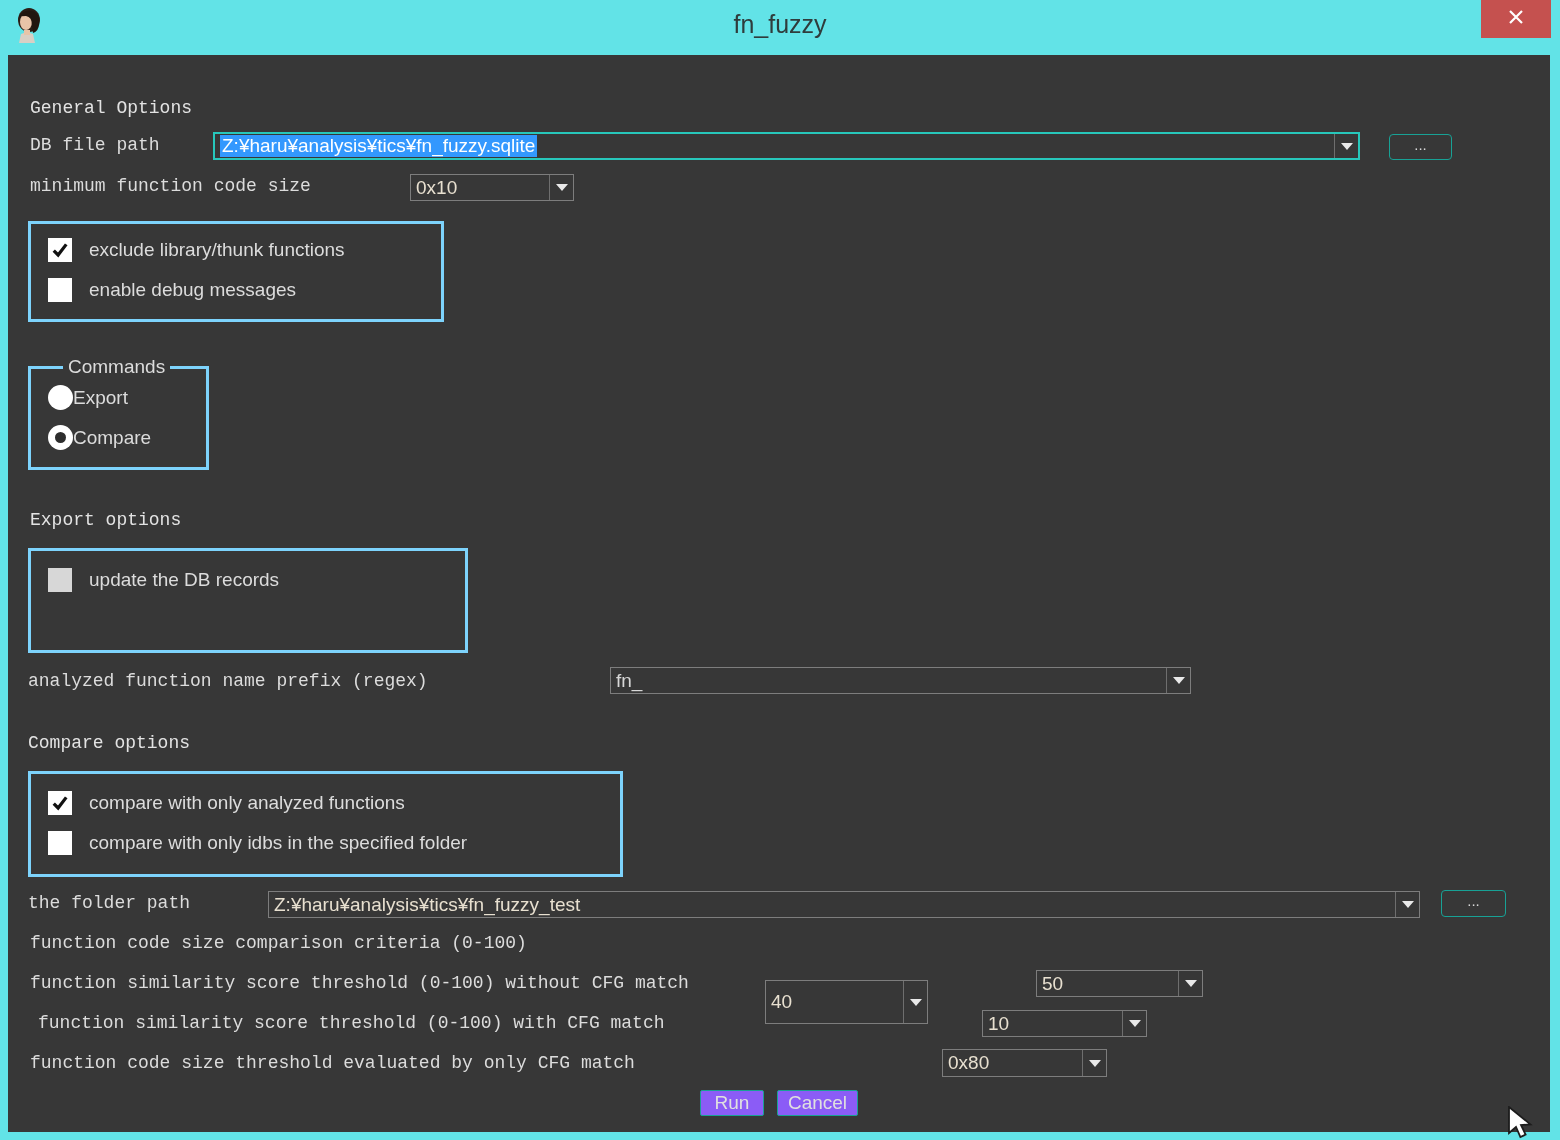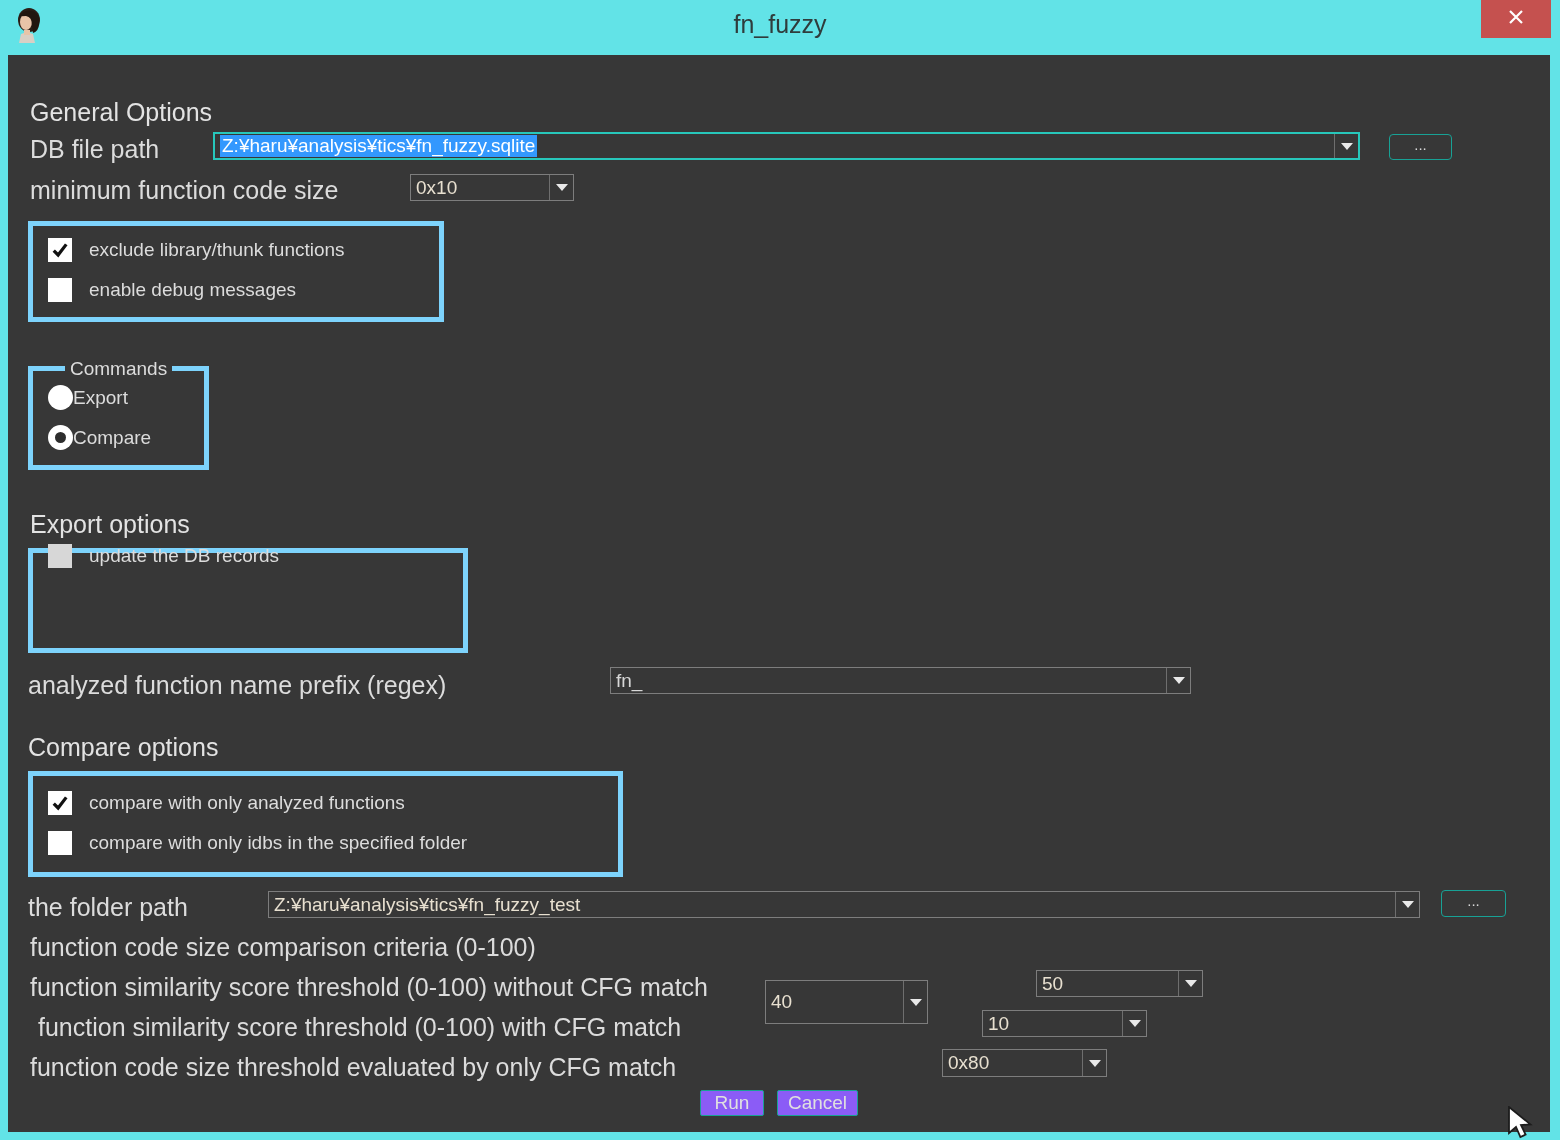--- a/index.html
+++ b/index.html
@@ -8,40 +8,40 @@
   .window{position:relative;width:1560px;height:1140px;background:#62e3e7;overflow:hidden;}
   .titlebar{position:absolute;left:0;top:0;width:100%;height:55px;}
   .app-icon{position:absolute;left:13px;top:7px;width:30px;height:38px;}
   .window-title{position:absolute;left:0;top:10px;width:100%;text-align:center;
     font-size:25px;color:#2f3c3c;}
   .close-btn{position:absolute;left:1481px;top:0;width:70px;height:38px;background:#c5514f;
     display:flex;align-items:center;justify-content:center;cursor:default;}
 
   .body{position:absolute;left:8px;top:55px;width:1542px;height:1077px;background:#373737;}
 
-  .lbl{position:absolute;font-size:25px;color:#dcdcdc;white-space:nowrap;}
+  .lbl{position:absolute;font-size:18px;color:#dcdcdc;white-space:nowrap;font-family:Liberation Mono, monospace;}
   .heading{color:#e3e3e3;}
 
   
   .combo{position:absolute;height:28px;background:#373737;border:1px solid #7d7d7d;
     display:flex;align-items:stretch;}
   .combo.focus{border:2px solid #27c7bb;}
   .combo .edit{flex:1;display:flex;align-items:center;padding:0 5px;font-size:19px;
     color:#e8e0d0;white-space:nowrap;overflow:hidden;}
   .combo .sel{background:#3398fe;color:#ffffff;padding:0 2px;}
   .combo .arrow-box{width:24px;border-left:1px solid #6e6e6e;display:flex;
     align-items:center;justify-content:center;}
   .tri{width:0;height:0;border-left:6px solid transparent;border-right:6px solid transparent;
     border-top:7px solid #e9e9e9;}
 
   .browse-btn{position:absolute;background:#373737;border:1px solid #18a195;border-radius:4px;
     color:#d8d8d8;font-size:15px;display:flex;align-items:center;justify-content:center;
     padding-bottom:6px;cursor:default;}
 
-  .groupbox{position:absolute;border:5px solid #7dd3fc;background:transparent;}
+  .groupbox{position:absolute;border:3px solid #7dd3fc;background:transparent;}
   .legend{position:absolute;top:-13px;left:32px;background:#373737;padding:0 5px;
     font-size:19px;color:#dcdcdc;white-space:nowrap;}
 
   .cb-row,.radio-row{position:absolute;display:flex;align-items:center;cursor:default;}
   .cb{width:24px;height:24px;background:#ffffff;display:flex;align-items:center;
     justify-content:center;flex:none;}
   .cb.disabled{background:#d7d7d7;}
   .cb-label{margin-left:17px;font-size:19px;color:#dcdcdc;white-space:nowrap;}
   .radio{width:25px;height:25px;background:#ffffff;border-radius:50%;display:flex;
     align-items:center;justify-content:center;flex:none;}
@@ -125,21 +125,21 @@
     </div>
     <div class="radio-row" style="left:40px;top:370px">
       <span class="radio">
           <span class="radio-dot"></span>
         </span>
       <span class="radio-label">Compare</span>
     </div>
 
     <div class="lbl heading" style="left:22px;top:455px">Export options</div>
     <div class="groupbox" style="left:20px;top:493px;width:440px;height:105px"></div>
-    <div class="cb-row" style="left:40px;top:489px">
+    <div class="cb-row" style="left:40px;top:513px">
       <span class="cb disabled"></span>
       <span class="cb-label">update the DB records</span>
     </div>
 
     <div class="lbl" style="left:20px;top:616px">analyzed function name prefix (regex)</div>
     <div class="combo" style="left:602px;top:612px;width:581px;height:27px">
       <div class="edit" style="color:#d8d8d8">fn_</div>
       <div class="arrow-box">
         <span class="tri"></span>
       </div>

